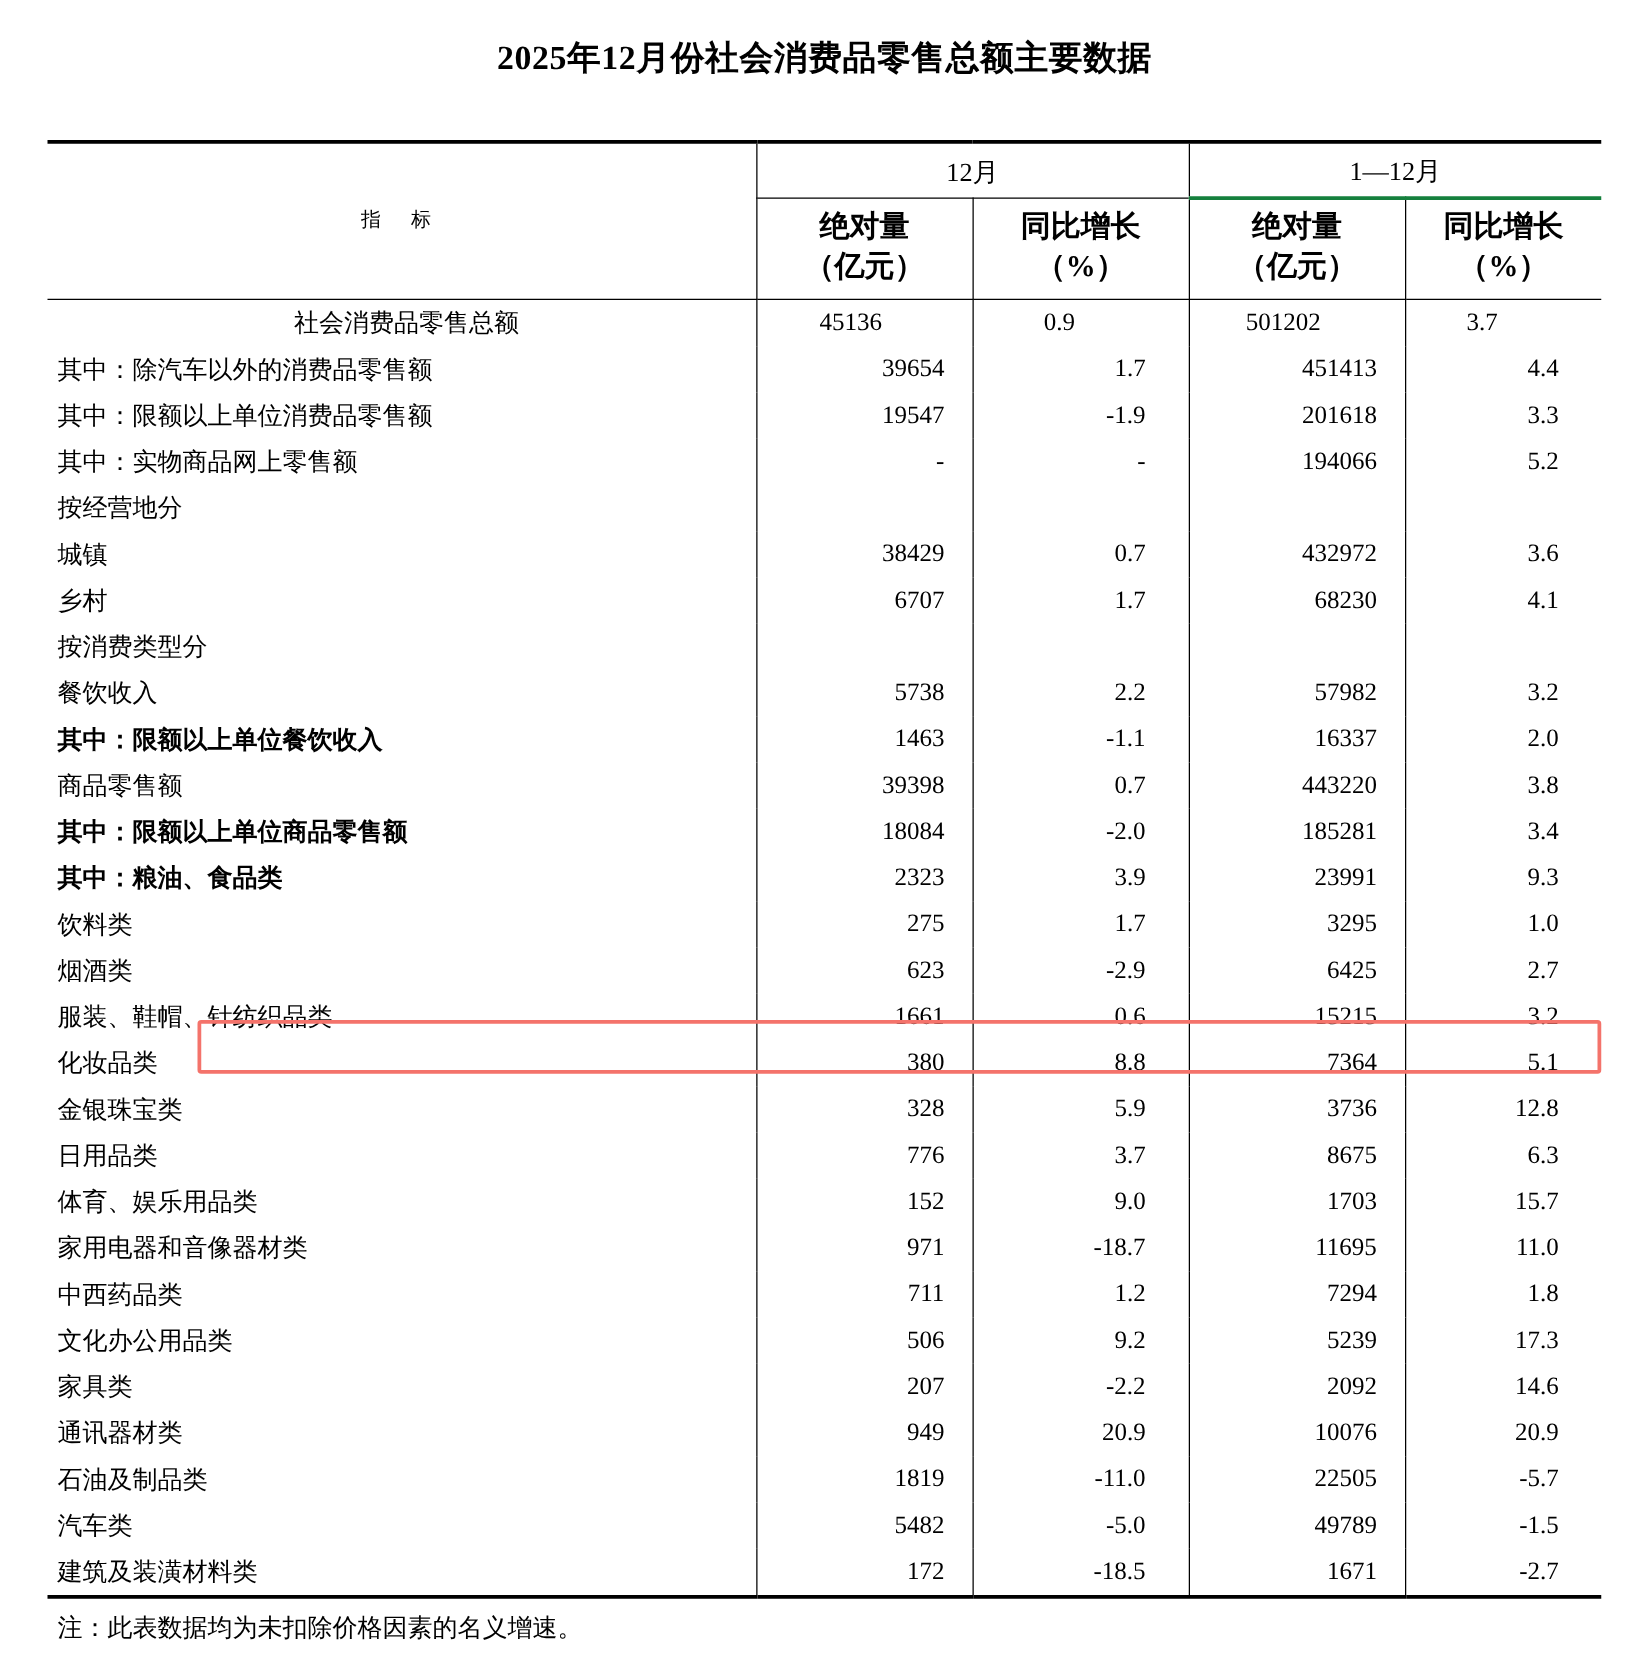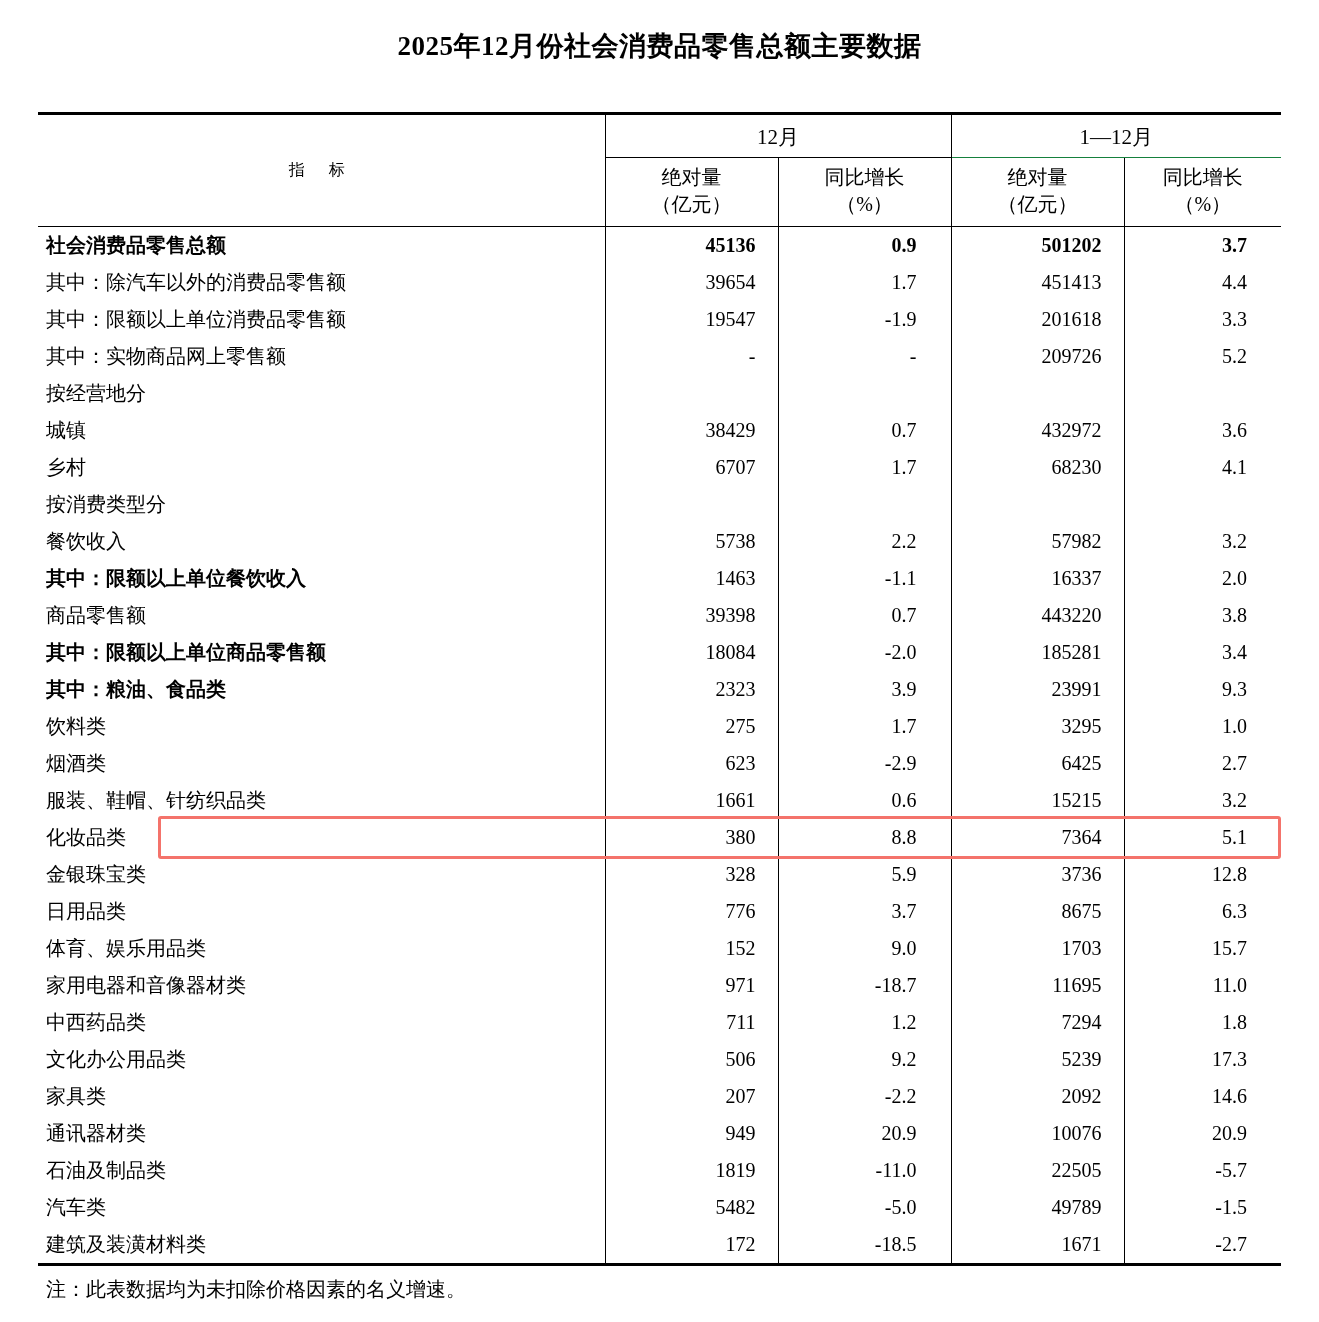--- a/index.html
+++ b/index.html
@@ -54,24 +54,24 @@
     border-bottom: 1px solid #000;
   }
   .hdr-group {
     text-align: center;
     font-size: 21px;
     padding: 8px 0 6px 0;
     font-weight: normal;
   }
   .hdr-sub {
     text-align: center;
-    font-size: 20px;
+    font-size: 24px;
     line-height: 1.35;
     padding: 6px 0 8px 0;
-    font-weight: normal;
+    font-weight: bold;
   }
   .hdr-label {
     text-align: center;
     font-size: 16px;
     vertical-align: middle;
     font-weight: normal;
     letter-spacing: 10px;
     padding-right: 0;
   }
   .vline-r { border-right: 1px solid #000; }
@@ -87,21 +87,21 @@
     white-space: nowrap;
   }
   td.num {
     text-align: right;
     padding-right: 22px;
     white-space: nowrap;
   }
   td.num.d {
     padding-right: 34px;
   }
-  tr.bold td { font-weight: bold; }
+  tr.bold td { font-weight: normal; text-align: center; }
 
   .ind0 { padding-left: 8px; }
   .ind1 { padding-left: 42px; }
   .ind2 { padding-left: 60px; font-weight: bold; }
   .ind3 { padding-left: 92px; }
 
   .bottom-rule td {
     border-top: 3px solid #000;
     height: 0;
     padding: 0;
@@ -132,21 +132,21 @@
         <col class="c-label">
         <col class="c-a">
         <col class="c-b">
         <col class="c-c">
         <col class="c-d">
       </colgroup>
       <thead>
         <tr class="top-rule">
           <td rowspan="2" class="hdr-label vline-r">指  标</td>
           <td colspan="2" class="hdr-group vline-r" style="border-bottom:1px solid #000;margin-left:40px;">12月</td>
-          <td colspan="2" class="hdr-group" style="border-bottom:1px solid #15803d;">1—12月</td>
+          <td colspan="2" class="hdr-group" style="border-bottom:3px solid #15803d;">1—12月</td>
         </tr>
         <tr>
           <td class="hdr-sub vline-r">
             <div>绝对量</div>
             <div>（亿元）</div>
           </td>
           <td class="hdr-sub vline-r">
             <div>同比增长</div>
             <div>（%）</div>
           </td>
@@ -179,21 +179,21 @@
             <td class="lbl vline-r ind1">其中：限额以上单位消费品零售额</td>
             <td class="num vline-r">19547</td>
             <td class="num d vline-r">-1.9</td>
             <td class="num vline-r">201618</td>
             <td class="num d">3.3</td>
           </tr>
           <tr>
             <td class="lbl vline-r ind1">其中：实物商品网上零售额</td>
             <td class="num vline-r">-</td>
             <td class="num d vline-r">-</td>
-            <td class="num vline-r">209726</td>
+            <td class="num vline-r">194066</td>
             <td class="num d">5.2</td>
           </tr>
           <tr>
             <td class="lbl vline-r ind0">按经营地分</td>
             <td class="num vline-r"></td>
             <td class="num d vline-r"></td>
             <td class="num vline-r"></td>
             <td class="num d"></td>
           </tr>
           <tr>

